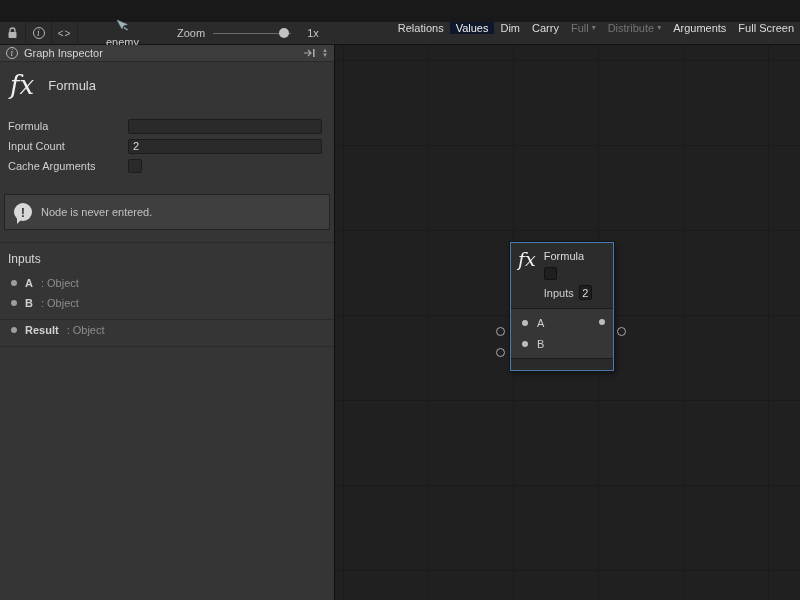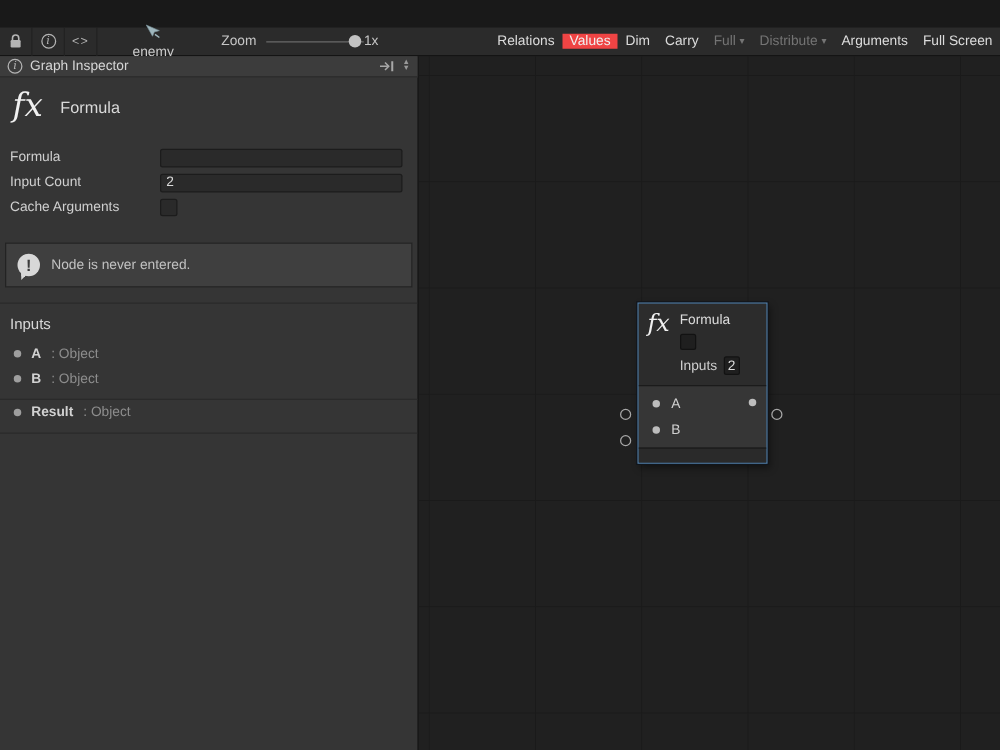--- a/index.html
+++ b/index.html
@@ -17,24 +17,24 @@
   
   .toolbar { position:absolute; top:22px; left:0; right:0; height:23px; background:#2b2b2b; border-bottom:1px solid #141414; display:flex; align-items:center; }
   .tool-cell { width:26px; height:23px; display:flex; align-items:center; justify-content:center; border-right:1px solid #222; }
   .icon-info-circle { display:inline-flex; width:12px; height:12px; border:1px solid #b5b5b5; border-radius:50%; align-items:center; justify-content:center; font-size:9px; font-style:italic; font-family:"DejaVu Serif",serif; color:#b5b5b5; line-height:1; }
   .icon-code { color:#b5b5b5; font-size:10px; letter-spacing:1px; }
   .graph-ref { display:flex; align-items:center; gap:5px; margin-left:28px; color:#cccccc;flex-direction:column; }
   .zoom-label { margin-left:38px; color:#c6c6c6; }
   .zoom-slider { position:relative; width:78px; height:23px; margin-left:8px; }
   .zoom-track { position:absolute; top:11px; left:0; right:0; height:1px; background:#6a6a6a; }
   .zoom-knob { position:absolute; top:6px; right:2px; width:10px; height:10px; border-radius:50%; background:#c2c2c2; }
-  .zoom-value { margin-left:0; color:#c6c6c6; }
-  .toolbar-buttons { margin-left:auto; display:flex; align-items:center; height:23px; }
+  .zoom-value { margin-left:16px; color:#c6c6c6; }
+  .toolbar-buttons { margin-left:auto; display:flex; align-items:flex-start; height:23px; }
   .tb-btn { display:flex; align-items:center; gap:3px; padding:0 6px; color:#dcdcdc; cursor:default; }
-  .tb-btn.active { background:#ef4444; color:#f0f0f0; }
+  .tb-btn.active { background:#0f172a; color:#f0f0f0; }
   .tb-btn.disabled { color:#747474; }
   .tb-caret { font-size:8px; line-height:1; }
 
   
   .inspector { position:absolute; top:45px; left:0; width:335px; bottom:0; background:#353535; border-right:1px solid #0f0f0f; }
   .insp-header { height:17px; background:#3c3c3c; border-bottom:1px solid #292929; display:flex; align-items:center; gap:6px; padding:0 4px 0 6px; }
   .insp-header-title { color:#d6d6d6; }
   .insp-header-spacer { flex:1; }
   .scroll-arrows { display:flex; flex-direction:column; line-height:5px; font-size:6px; color:#9a9a9a; padding-right:2px; }
   .fx-title-block { display:flex; align-items:center; gap:14px; padding:10px 10px 14px 10px; }

